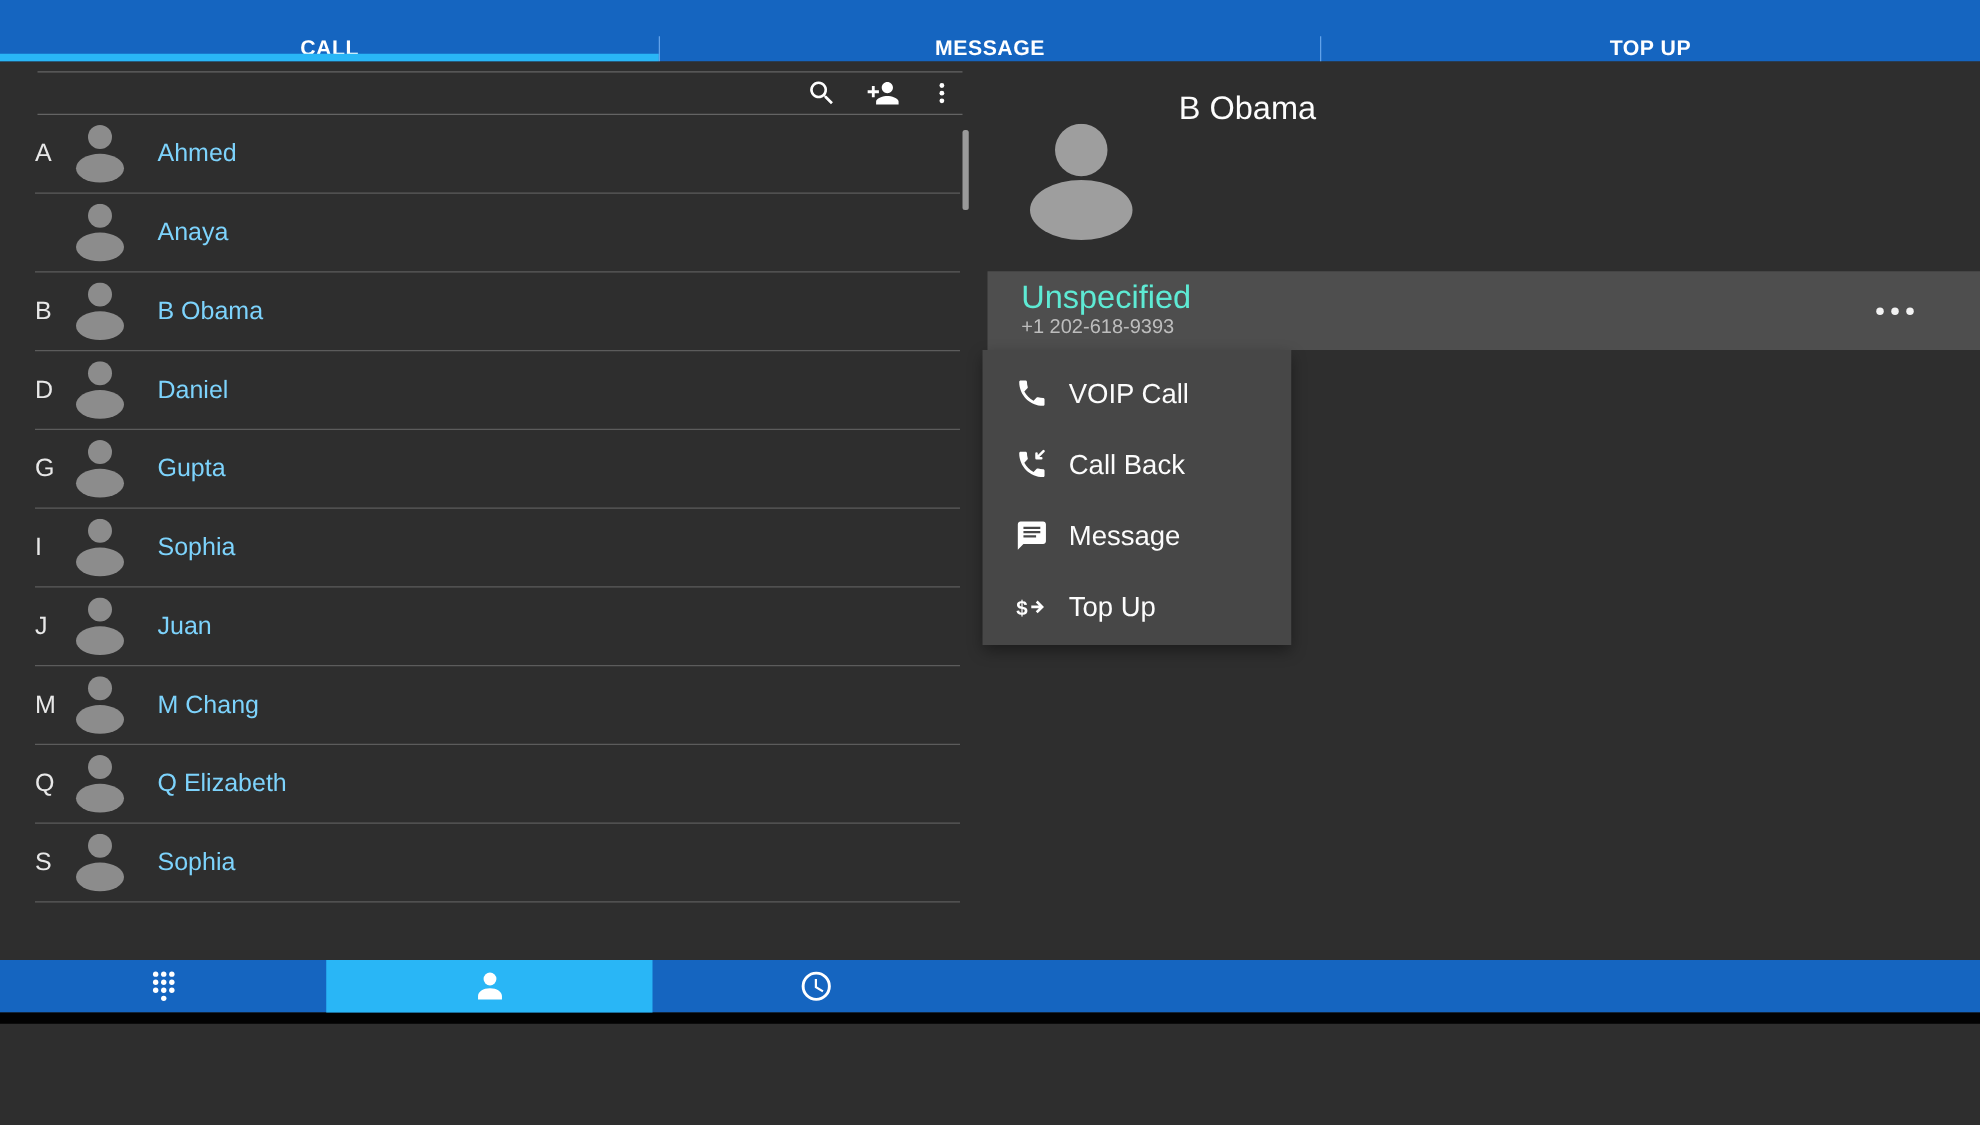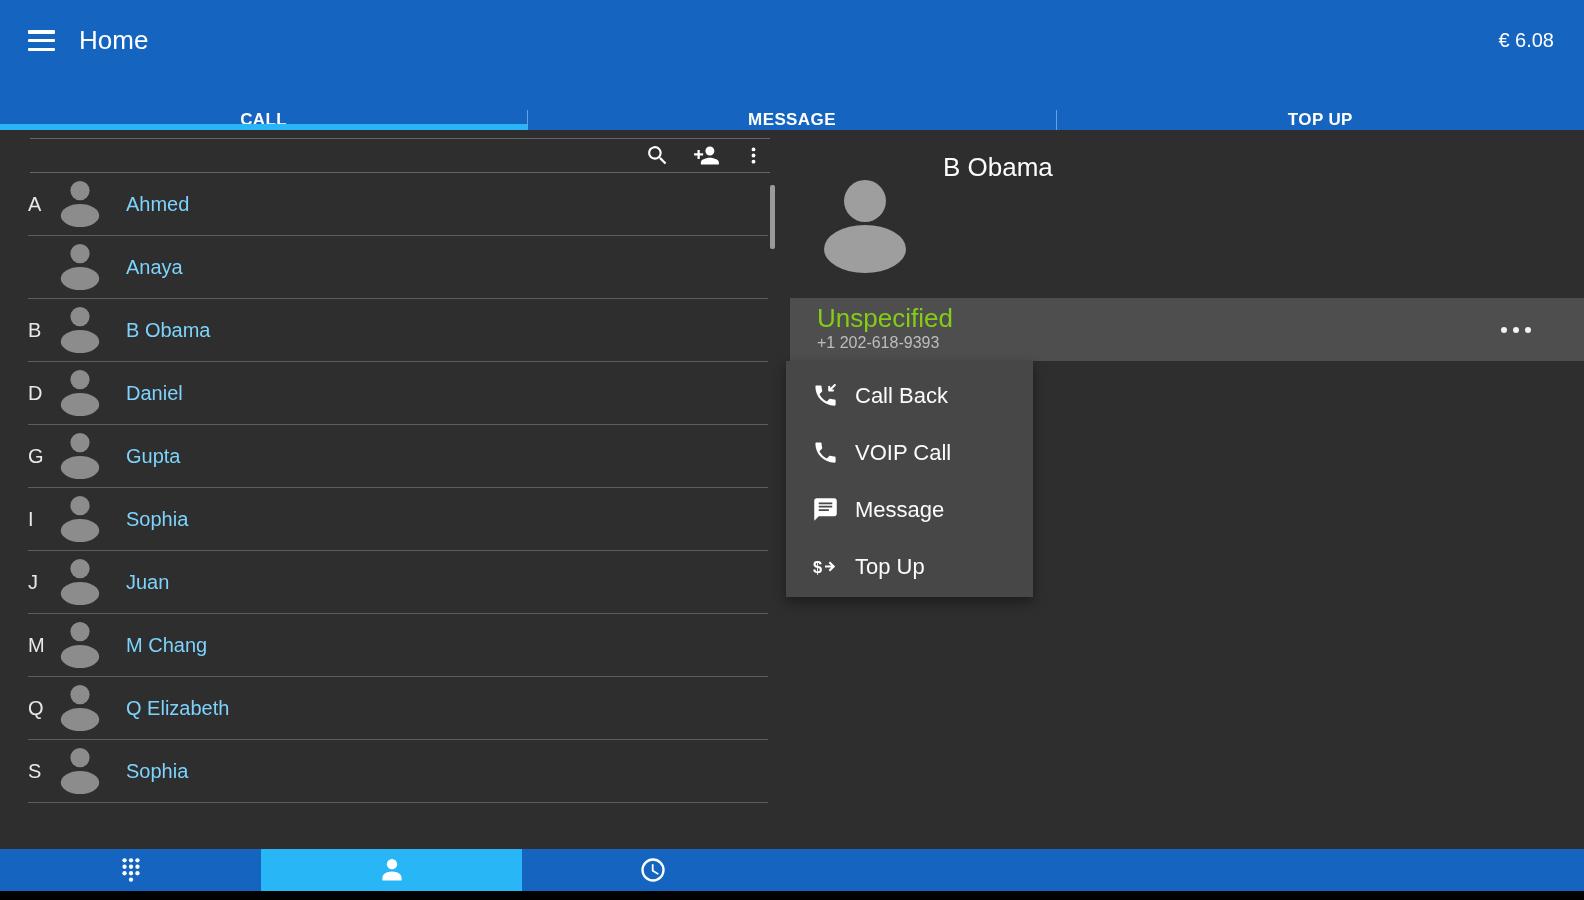--- a/index.html
+++ b/index.html
@@ -35,50 +35,41 @@
   .row-letter { width:30px; flex:none; font-size:20px; color:#e8e8e8; }
   .row-avatar { width:44px; height:48px; flex:none; color:#8c8c8c; }
   .row-name { margin-left:24px; font-size:20px; color:#7dd3fc; }
   .scroll-thumb { position:absolute; right:3px; top:55px; width:5px; height:64px; background:#9a9a9a; border-radius:2px; cursor:pointer; }
 
   
   .detail { flex:1; position:relative; }
   .detail-name { position:absolute; left:165px; top:22px; font-size:26px; color:#fdfdfd; }
   .detail-avatar { position:absolute; left:45px; top:50px; width:84px; height:94px; color:#9e9e9e; }
   .detail-band { position:absolute; left:12px; right:0; top:168px; height:63px; background:var(--panel,#4e4e4e); padding:5px 0 0 27px; cursor:pointer; }
-  .band-label { font-size:26px; line-height:30px; color:#84cc16; }
+  .band-label { font-size:26px; line-height:30px; color:#5eead4; }
   .band-phone { font-size:16px; color:#bdbdbd; margin-top:1px; }
   .band-more { position:absolute; right:50px; top:50%; transform:translateY(-50%); width:36px; height:12px; color:#f2f2f2; cursor:pointer; }
   .detail-menu { position:absolute; left:8px; top:231px; width:247px; height:236px; background:var(--menu,#474747);
                  padding-top:6px; box-shadow:0 5px 12px rgba(0,0,0,.4); }
   .menu-item { height:57px; display:flex; align-items:center; gap:16px; padding-left:26px; cursor:pointer; }
   .menu-icon { width:27px; height:27px; flex:none; color:#fff; }
   .menu-label { font-size:22px; color:#fcfcfc; }
 
   
   .bottomnav { height:42px; background:var(--primary,#1565c0); display:flex; }
   .bn-cell { width:261px; flex:none; display:flex; align-items:center; justify-content:center; cursor:pointer; }
   .bn-cell.selected { background:var(--accent,#29b6f6); }
   .bn-icon { width:28px; height:28px; color:#fff; }
   .navstrip { height:9px; background:#020202; }
 </style>
 </head>
 <body>
 
 <div id="screen">
 
-  <header class="appbar">
-    <span class="hamburger">
-        <span></span>
-        <span></span>
-        <span></span>
-      </span>
-    <span class="appbar-title">Home</span>
-    <span class="balance">€ 6.08</span>
-  </header>
 
   <nav class="tabs">
       <div class="tab selected">CALL</div>
       <div class="tab">MESSAGE</div>
       <div class="tab">TOP UP</div>
     </nav>
 
   <main>
     <section class="contacts">
       <div class="list-toolbar">
@@ -222,32 +213,32 @@
               <circle cx="18" cy="6" r="3"></circle>
               <circle cx="30" cy="6" r="3"></circle>
             </svg>
           </span>
       </div>
       <div class="detail-menu">
           <div class="menu-item">
             <span class="menu-icon icon">
               <svg viewBox="0 0 24 24">
                 <path d="M6.62 10.79c1.44 2.83 3.76 5.14 6.59 6.59l2.2-2.2c.27-.27.67-.36 1.02-.24 1.12.37 2.33.57 3.57.57.55 0 1 .45 1 1V20c0 .55-.45 1-1 1-9.39 0-17-7.61-17-17 0-.55.45-1 1-1h3.5c.55 0 1 .45 1 1 0 1.25.2 2.45.57 3.57.11.35.03.74-.25 1.02l-2.2 2.2z"></path>
-                <path d="M20.3 2.6l-5 5M15.3 4.2v3.4h3.4" fill="none" stroke="currentColor" stroke-width="1.8" stroke-linecap="round" stroke-linejoin="round"></path>
-              </svg>
-            </span>
-            <span class="menu-label">Call Back</span>
+              </svg>
+            </span>
+            <span class="menu-label">VOIP Call</span>
           </div>
           <div class="menu-item">
             <span class="menu-icon icon">
               <svg viewBox="0 0 24 24">
                 <path d="M6.62 10.79c1.44 2.83 3.76 5.14 6.59 6.59l2.2-2.2c.27-.27.67-.36 1.02-.24 1.12.37 2.33.57 3.57.57.55 0 1 .45 1 1V20c0 .55-.45 1-1 1-9.39 0-17-7.61-17-17 0-.55.45-1 1-1h3.5c.55 0 1 .45 1 1 0 1.25.2 2.45.57 3.57.11.35.03.74-.25 1.02l-2.2 2.2z"></path>
-              </svg>
-            </span>
-            <span class="menu-label">VOIP Call</span>
+                <path d="M20.3 2.6l-5 5M15.3 4.2v3.4h3.4" fill="none" stroke="currentColor" stroke-width="1.8" stroke-linecap="round" stroke-linejoin="round"></path>
+              </svg>
+            </span>
+            <span class="menu-label">Call Back</span>
           </div>
           <div class="menu-item">
             <span class="menu-icon icon">
               <svg viewBox="0 0 24 24">
                 <path d="M20 2H4c-1.1 0-2 .9-2 2v18l4-4h14c1.1 0 2-.9 2-2V4c0-1.1-.9-2-2-2z"></path>
                 <path d="M6 6.5h12M6 9.5h12M6 12.5h9" stroke="#474747" stroke-width="1.6" fill="none"></path>
               </svg>
             </span>
             <span class="menu-label">Message</span>
           </div>

